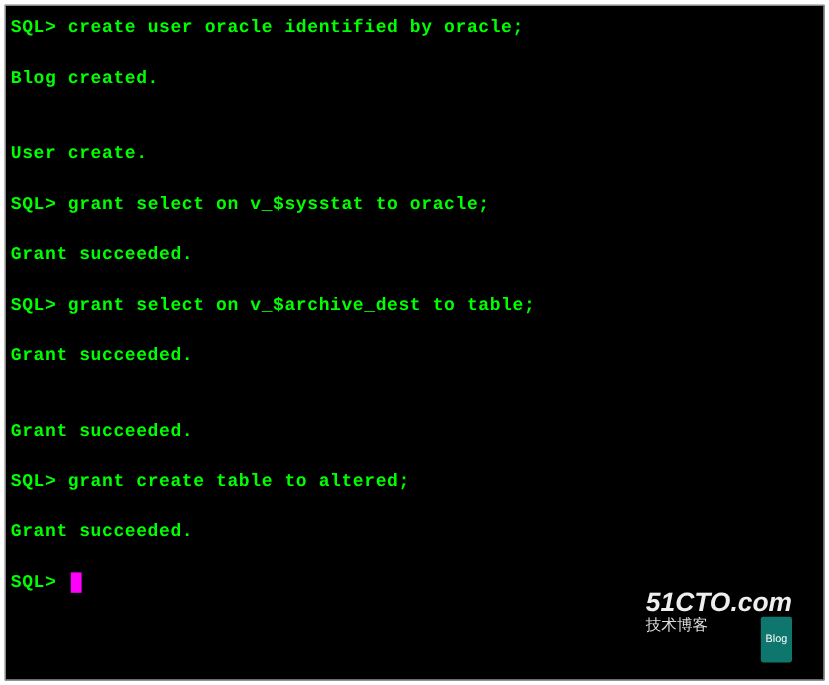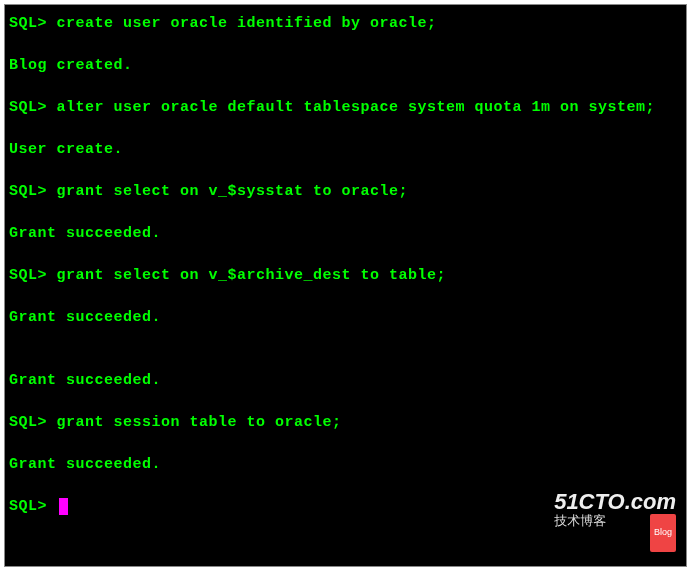--- a/index.html
+++ b/index.html
@@ -41,21 +41,21 @@
     .cursor {
       display: inline-block;
       width: 9px;
       height: 17px;
       background: #ff00ff;
       vertical-align: text-bottom;
       margin-left: 2px;
     }
     .watermark {
       position: absolute;
-      right: 10px;
+      right: 26px;
       bottom: 14px;
       color: #ccc;
       font-family: Arial, sans-serif;
       text-align: left;
       line-height: 1.1;
     }
     .watermark-top {
       font-size: 22px;
       font-weight: bold;
       font-style: italic;
@@ -63,53 +63,52 @@
     }
     .watermark-bottom {
       font-size: 13px;
       color: #ddd;
       display: flex;
       align-items: flex-start;
       justify-content: space-between;
       gap: 12px;
     }
     .blog-badge {
-      background: #ef4444;
+      background: #0f766e;
       color: #fff;
       font-size: 9px;
       padding: 14px 4px;
       border-radius: 2px;
       font-style: normal;
     }
   </style>
 </head>
 <body>
 
 <div class="terminal">
   <div id="terminal-content">
       <div class="line"><span class="prompt">SQL&gt;</span><span> create user oracle identified by oracle;</span></div>
       <div class="blank"></div>
       <div class="line">Blog created.</div>
       <div class="blank"></div>
-      <div class="line"><span class="prompt">SQL&gt;</span><span> alter user oracle default tablespace system quota 1m on system;</span></div>
       <div class="blank"></div>
       <div class="line">User create.</div>
       <div class="blank"></div>
       <div class="line"><span class="prompt">SQL&gt;</span><span> grant select on v_$sysstat to oracle;</span></div>
       <div class="blank"></div>
       <div class="line">Grant succeeded.</div>
       <div class="blank"></div>
       <div class="line"><span class="prompt">SQL&gt;</span><span> grant select on v_$archive_dest to table;</span></div>
       <div class="blank"></div>
       <div class="line">Grant succeeded.</div>
       <div class="blank"></div>
       <div class="blank"></div>
       <div class="line">Grant succeeded.</div>
       <div class="blank"></div>
-      <div class="line"><span class="prompt">SQL&gt;</span><span> grant session table to oracle;</span></div>
+      <div class="line"><span class="prompt">SQL&gt;</span><span> grant create table to altered;</span></div>
       <div class="blank"></div>
       <div class="line">Grant succeeded.</div>
       <div class="blank"></div>
       <div class="line"><span class="prompt">SQL&gt; </span><span class="cursor"></span></div>
     </div>
   <div class="watermark">
     <div class="watermark-top">51CTO.com</div>
     <div class="watermark-bottom">
       <span>技术博客</span>
       <span class="blog-badge">Blog</span>

